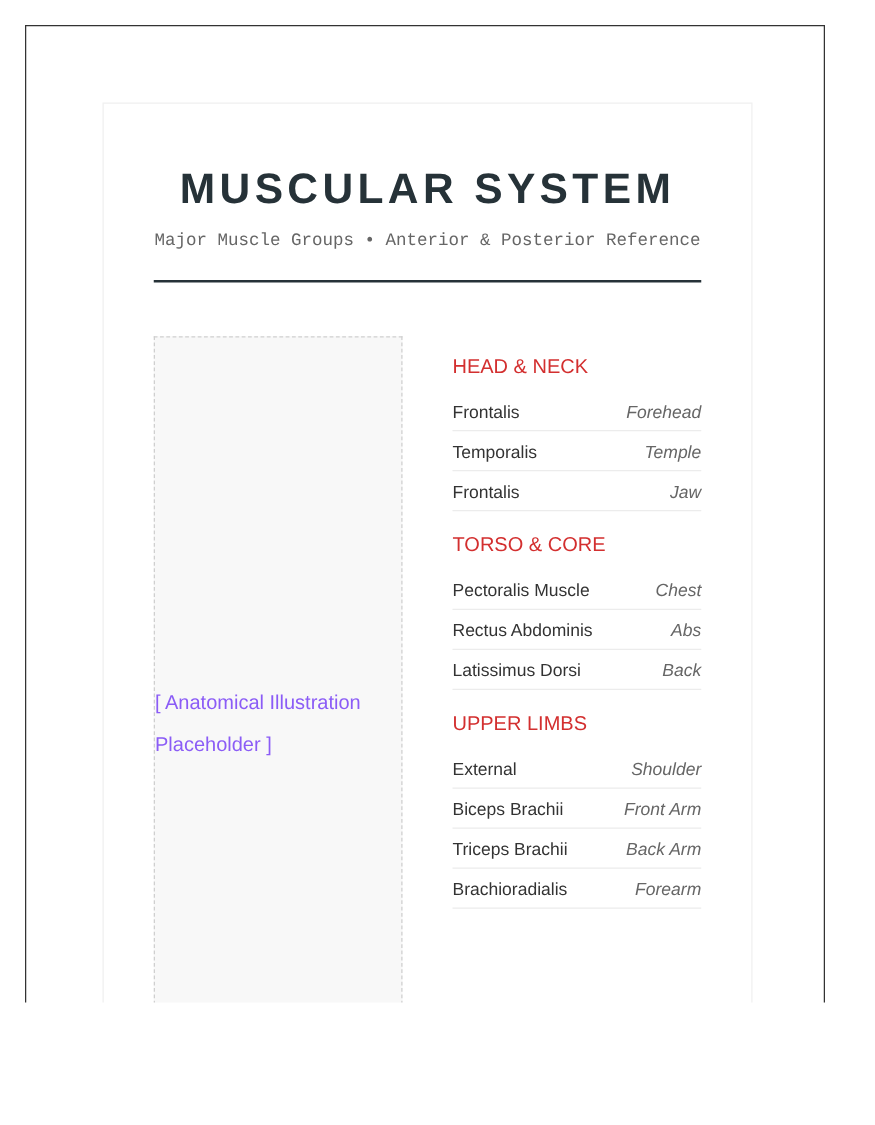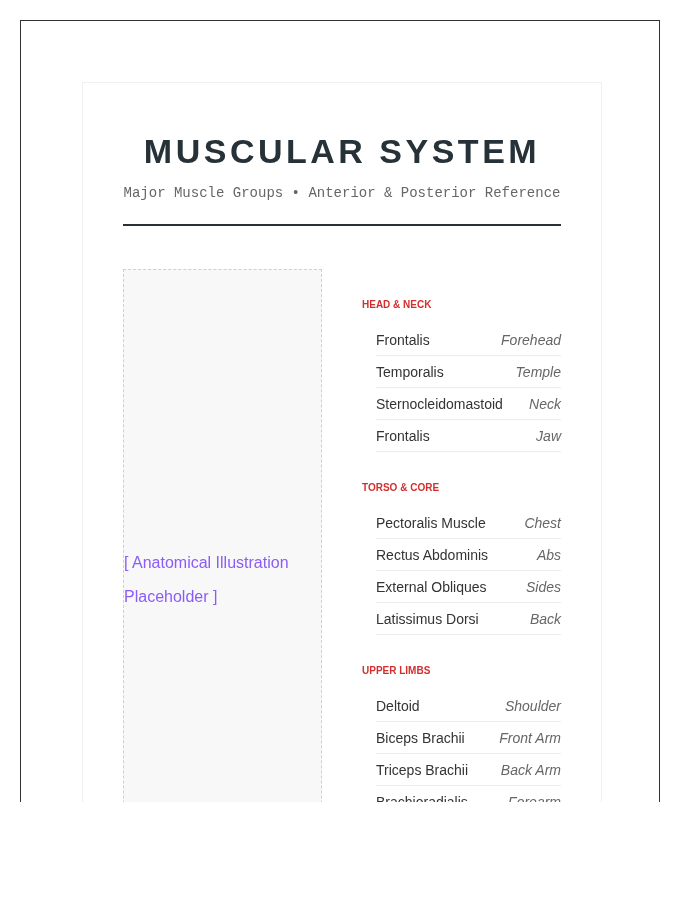--- a/index.html
+++ b/index.html
@@ -90,35 +90,34 @@
     .muscle-list {
       position: absolute;
       left: 279px;
       top: 186px;
       width: 199px;
     }
     .section {
       margin-bottom: 20px;
     }
     .section-title {
-      font-size: 10px;
-      font-weight: bold;
+      font-size: 16px;
+      font-weight: normal;
       color: #d32f2f;
-      margin-top: 28px;
+      margin-top: 17px;
       margin-bottom: 11px;
       line-height: 16px;
     }
     .row {
       display: flex;
       justify-content: space-between;
       align-items: center;
       height: 31px;
       border-bottom: 1px solid #ececec;
       font-size: 14px;
-      margin-left: 14px;
     }
     .muscle-name {
       color: #333333;
     }
     .muscle-region {
       color: #666666;
       font-style: italic;
     }
   </style>
 </head>
@@ -144,53 +143,45 @@
           <div class="section-title">HEAD &amp; NECK</div>
           <div class="row">
             <span class="muscle-name">Frontalis</span>
             <span class="muscle-region">Forehead</span>
           </div>
           <div class="row">
             <span class="muscle-name">Temporalis</span>
             <span class="muscle-region">Temple</span>
           </div>
           <div class="row">
-            <span class="muscle-name">Sternocleidomastoid</span>
-            <span class="muscle-region">Neck</span>
-          </div>
-          <div class="row">
             <span class="muscle-name">Frontalis</span>
             <span class="muscle-region">Jaw</span>
           </div>
         </div>
 
         <div class="section">
           <div class="section-title">TORSO &amp; CORE</div>
           <div class="row">
             <span class="muscle-name">Pectoralis Muscle</span>
             <span class="muscle-region">Chest</span>
           </div>
           <div class="row">
             <span class="muscle-name">Rectus Abdominis</span>
             <span class="muscle-region">Abs</span>
           </div>
           <div class="row">
-            <span class="muscle-name">External Obliques</span>
-            <span class="muscle-region">Sides</span>
-          </div>
-          <div class="row">
             <span class="muscle-name">Latissimus Dorsi</span>
             <span class="muscle-region">Back</span>
           </div>
         </div>
 
         <div class="section">
           <div class="section-title">UPPER LIMBS</div>
           <div class="row">
-            <span class="muscle-name">Deltoid</span>
+            <span class="muscle-name">External</span>
             <span class="muscle-region">Shoulder</span>
           </div>
           <div class="row">
             <span class="muscle-name">Biceps Brachii</span>
             <span class="muscle-region">Front Arm</span>
           </div>
           <div class="row">
             <span class="muscle-name">Triceps Brachii</span>
             <span class="muscle-region">Back Arm</span>
           </div>

